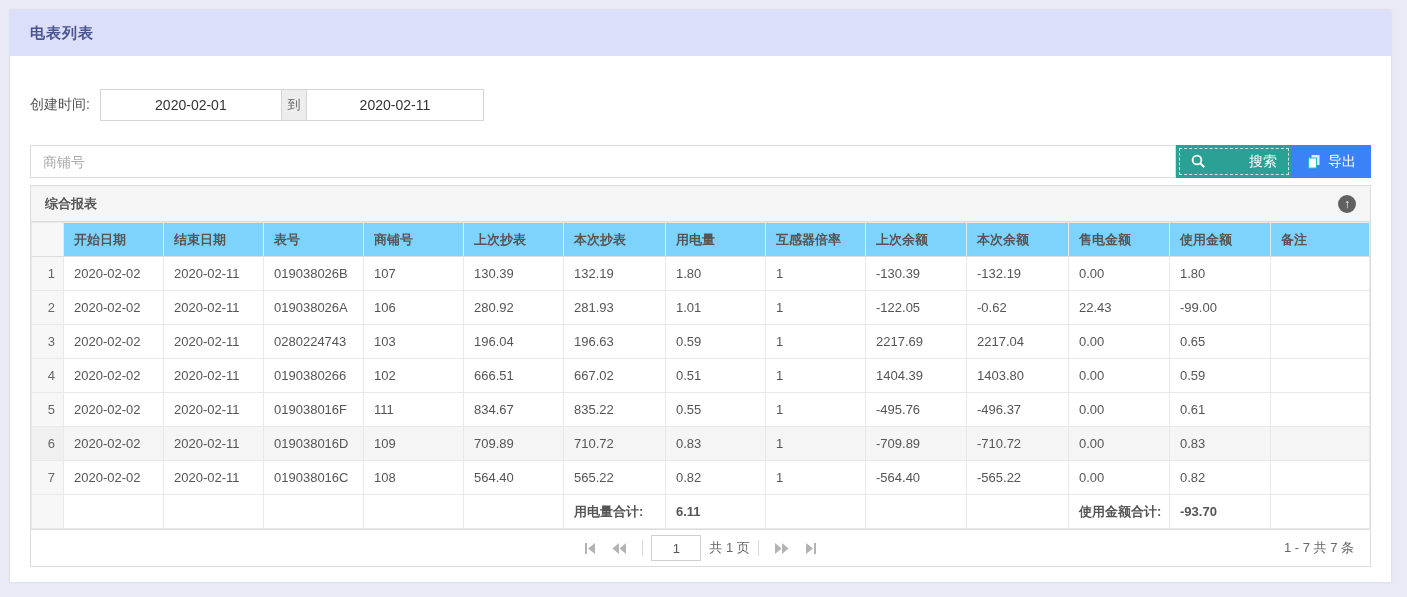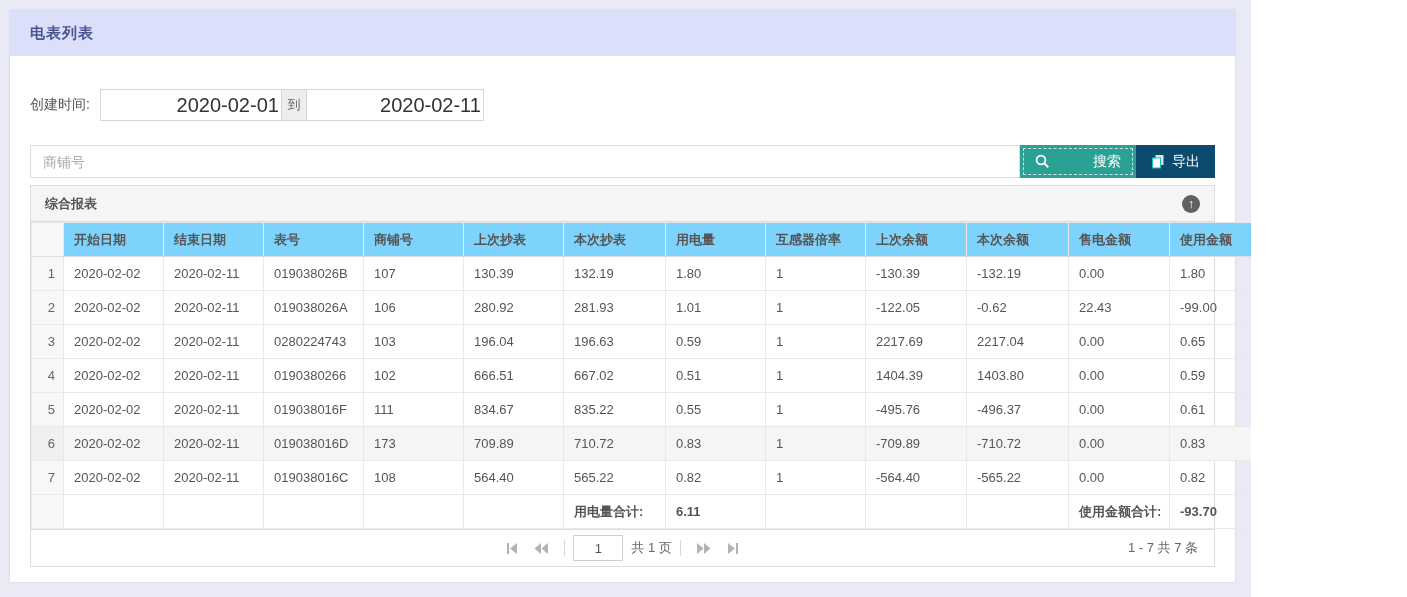--- a/index.html
+++ b/index.html
@@ -1,35 +1,35 @@
 <!DOCTYPE html>
 <html><head>
 <meta charset="utf-8">
 <style>
   html,body{margin:0;padding:0;}
   body{font-family:"Liberation Sans","DejaVu Sans",sans-serif;}
-  .page{width:1251px;height:597px;background:#E9EAF5;box-sizing:border-box;overflow:hidden;}
+  .page{width:1407px;height:597px;background:#E9EAF5;box-sizing:border-box;overflow:hidden;}
   .card{margin:10px 16px 0 10px;background:#fff;height:572px;box-sizing:border-box;box-shadow:0 0 2px rgba(120,120,160,.25);}
   .card-header{height:46px;background:#DBDFFA;display:flex;align-items:center;padding:0 20px;}
   .card-title{font-size:15px;font-weight:bold;color:#4A5490;letter-spacing:1px;}
   .card-body{padding:17px 20px 0 20px;margin-top:16px;}
 
   
   .date-row{display:flex;align-items:center;margin-bottom:24px;}
   .date-label{font-size:14px;color:#555;margin-right:10px;}
-  .date-input{width:176px;height:28px;border:1px solid #D5D5D5;text-align:right;font-size:20px;color:#333;outline:none;font-family:inherit;}
+  .date-input{width:176px;height:28px;border:1px solid #D5D5D5;text-align:center;font-size:14px;color:#333;outline:none;font-family:inherit;}
   .to-box{width:24px;height:30px;background:#EDEDED;border-top:1px solid #D5D5D5;border-bottom:1px solid #D5D5D5;display:flex;align-items:center;justify-content:center;font-size:13px;color:#666;}
 
   
   .search-row{display:flex;align-items:stretch;margin-bottom:7px;height:33px;}
   .shop-input{flex:1;border:1px solid #DCDCDC;padding:0 12px;font-size:14px;color:#333;outline:none;font-family:inherit;}
   .shop-input::placeholder{color:#AAA;}
   .btn{display:inline-flex;align-items:center;justify-content:center;gap:6px;border:none;color:#fff;font-size:14px;cursor:pointer;padding:0 15px;font-family:inherit;}
   .btn-search{background:#2BA094;outline:1px dashed rgba(255,255,255,.75);outline-offset:-4px;gap:43px;}
-  .btn-export{background:#0c4a6e;}
+  .btn-export{background:#3b82f6;}
 
   
   .panel{border:1px solid #DCDCDC;}
   .panel-header{height:35px;background:#F5F5F5;border-bottom:1px solid #DCDCDC;display:flex;align-items:center;justify-content:space-between;padding:0 14px;text-align:center;}
   .panel-title{font-size:13px;font-weight:bold;color:#555;}
   .collapse-btn{width:18px;height:18px;border-radius:50%;background:#616161;color:#fff;display:flex;align-items:center;justify-content:center;font-size:12px;line-height:1;cursor:pointer;}
 
   table.report{width:100%;border-collapse:collapse;table-layout:fixed;font-size:13px;color:#555;}
   .report th,.report td{border:1px solid #E9E9E9;height:34px;padding:0 0 0 10px;text-align:left;overflow:hidden;white-space:nowrap;box-sizing:border-box;}
   .report thead th{background:#7dd3fc;font-weight:bold;color:#555;border-bottom:1px solid #DDD;}
@@ -209,21 +209,21 @@
                 <td>-496.37</td>
                 <td>0.00</td>
                 <td>0.61</td>
                 <td></td>
               </tr>
               <tr class="hl">
                 <td class="rownum">6</td>
                 <td>2020-02-02</td>
                 <td>2020-02-11</td>
                 <td>019038016D</td>
-                <td>173</td>
+                <td>109</td>
                 <td>709.89</td>
                 <td>710.72</td>
                 <td>0.83</td>
                 <td>1</td>
                 <td>-709.89</td>
                 <td>-710.72</td>
                 <td>0.00</td>
                 <td>0.83</td>
                 <td></td>
               </tr>

